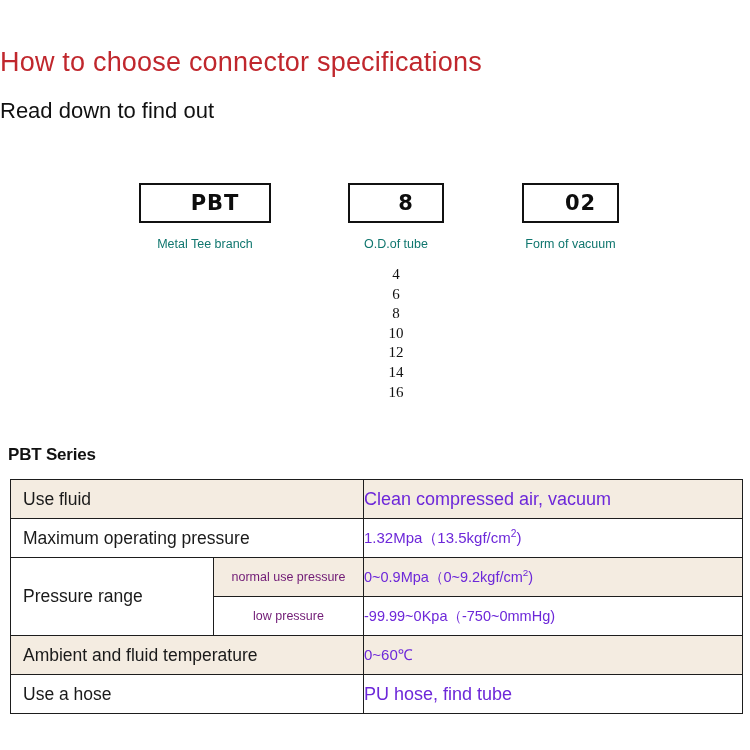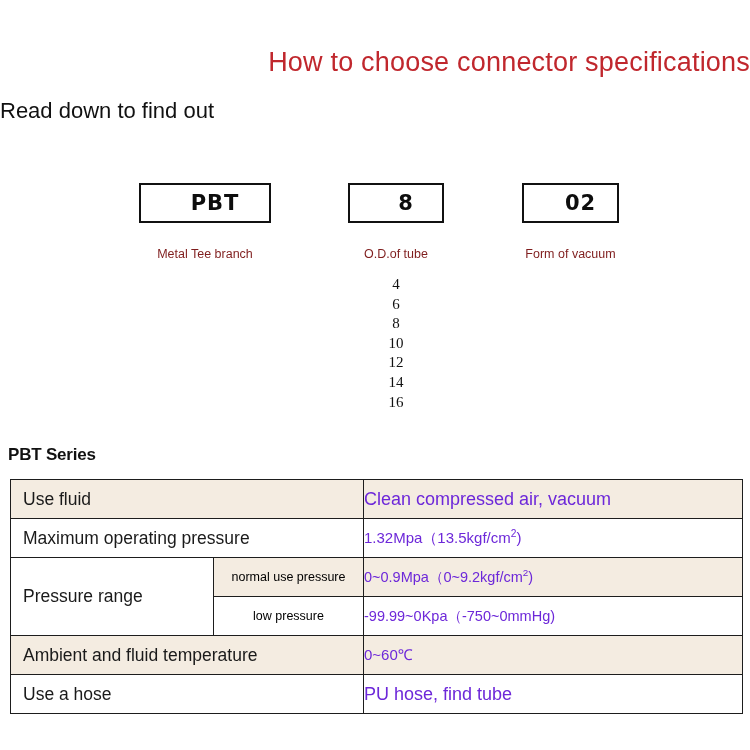--- a/index.html
+++ b/index.html
@@ -15,21 +15,21 @@
     overflow: hidden;
     position: relative;
   }
 
   
   .page-title {
     position: absolute;
     left: 0;
     top: 47px;
     width: 750px;
-    text-align: right;
+    text-align: left;
     font-size: 27px;
     font-weight: 400;
     color: #c0272d;
     letter-spacing: 0.2px;
     white-space: nowrap;
   }
   .page-subtitle {
     position: absolute;
     left: 0;
     top: 98px;
@@ -68,24 +68,24 @@
   }
   .code-box-text {
     font-family: "DejaVu Sans", sans-serif;
     font-size: 21px;
     font-weight: bold;
     letter-spacing: 1px;
     color: #0d0d0d;
     line-height: 1;
   }
   .code-caption {
-    margin-top: 24px;
+    margin-top: 14px;
     text-align: center;
     font-size: 12.5px;
-    color: #7f1d1d;
+    color: #0f766e;
     white-space: nowrap;
   }
   .code-options {
     margin-top: 14px;
     text-align: center;
     font-family: "Liberation Serif", serif;
     font-size: 15px;
     line-height: 19.6px;
     color: #111111;
   }
@@ -120,21 +120,21 @@
 
   .cell-label {
     font-size: 17.5px;
     color: #1a1a1a;
     padding: 0 0 0 12px;
     white-space: nowrap;
   }
   .cell-label.big   { height: 38px; line-height: 38px; }
   .cell-sublabel {
     font-size: 12.5px;
-    color: #000000;
+    color: #701a75;
     text-align: center;
     height: 38px;
     line-height: 38px;
     white-space: nowrap;
   }
   .cell-value {
     text-align: left;
     color: #6d28d9;
     white-space: nowrap;
   }

